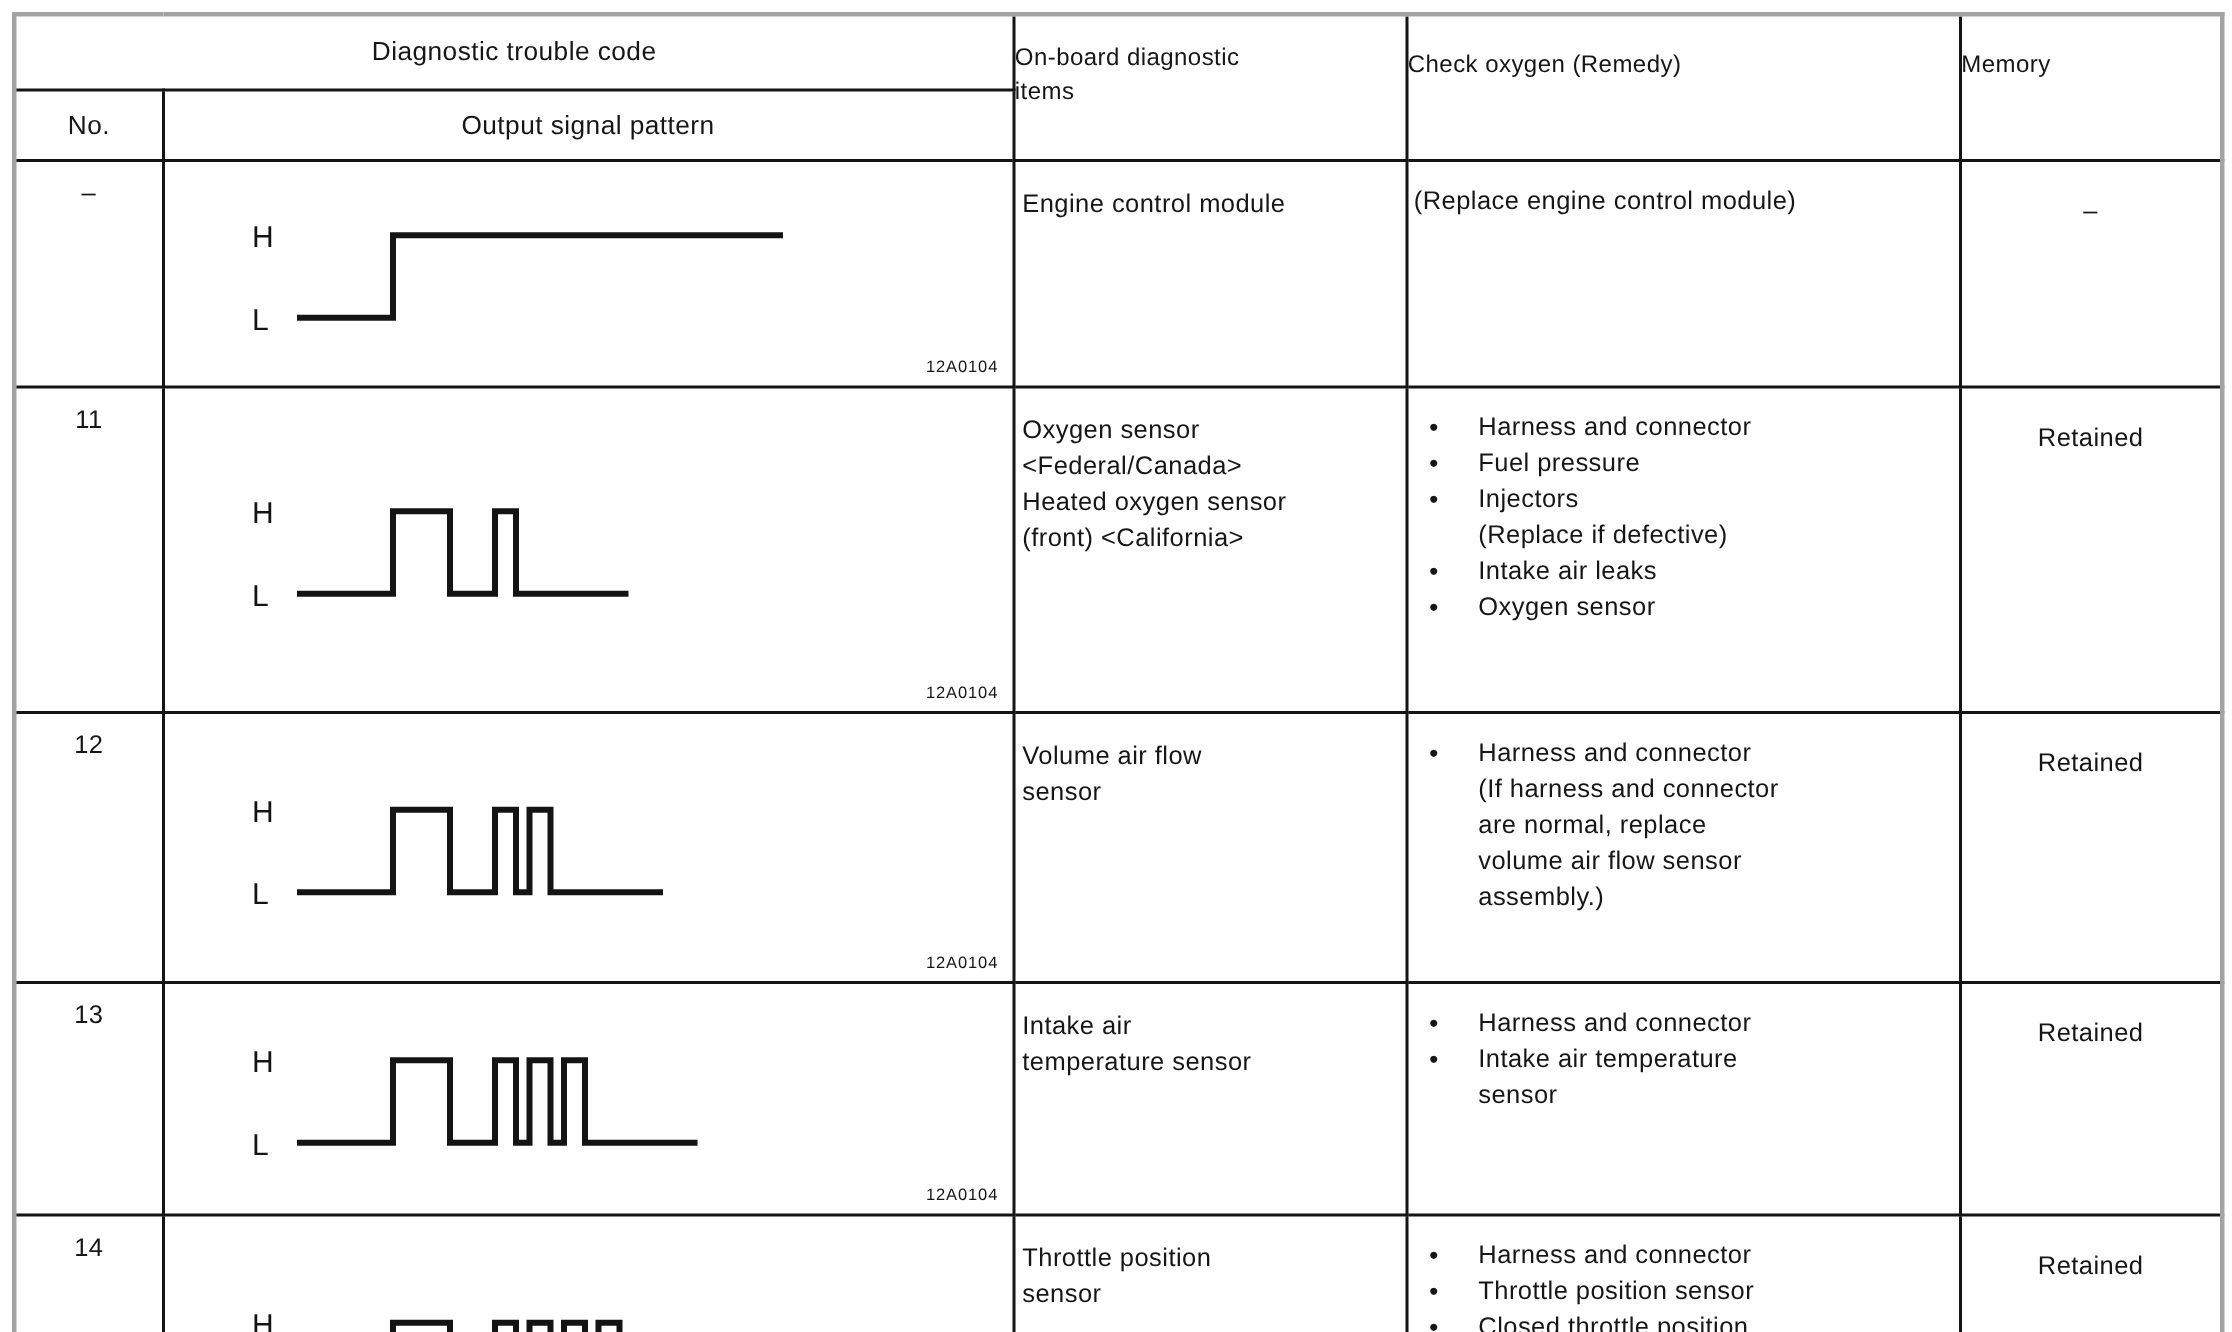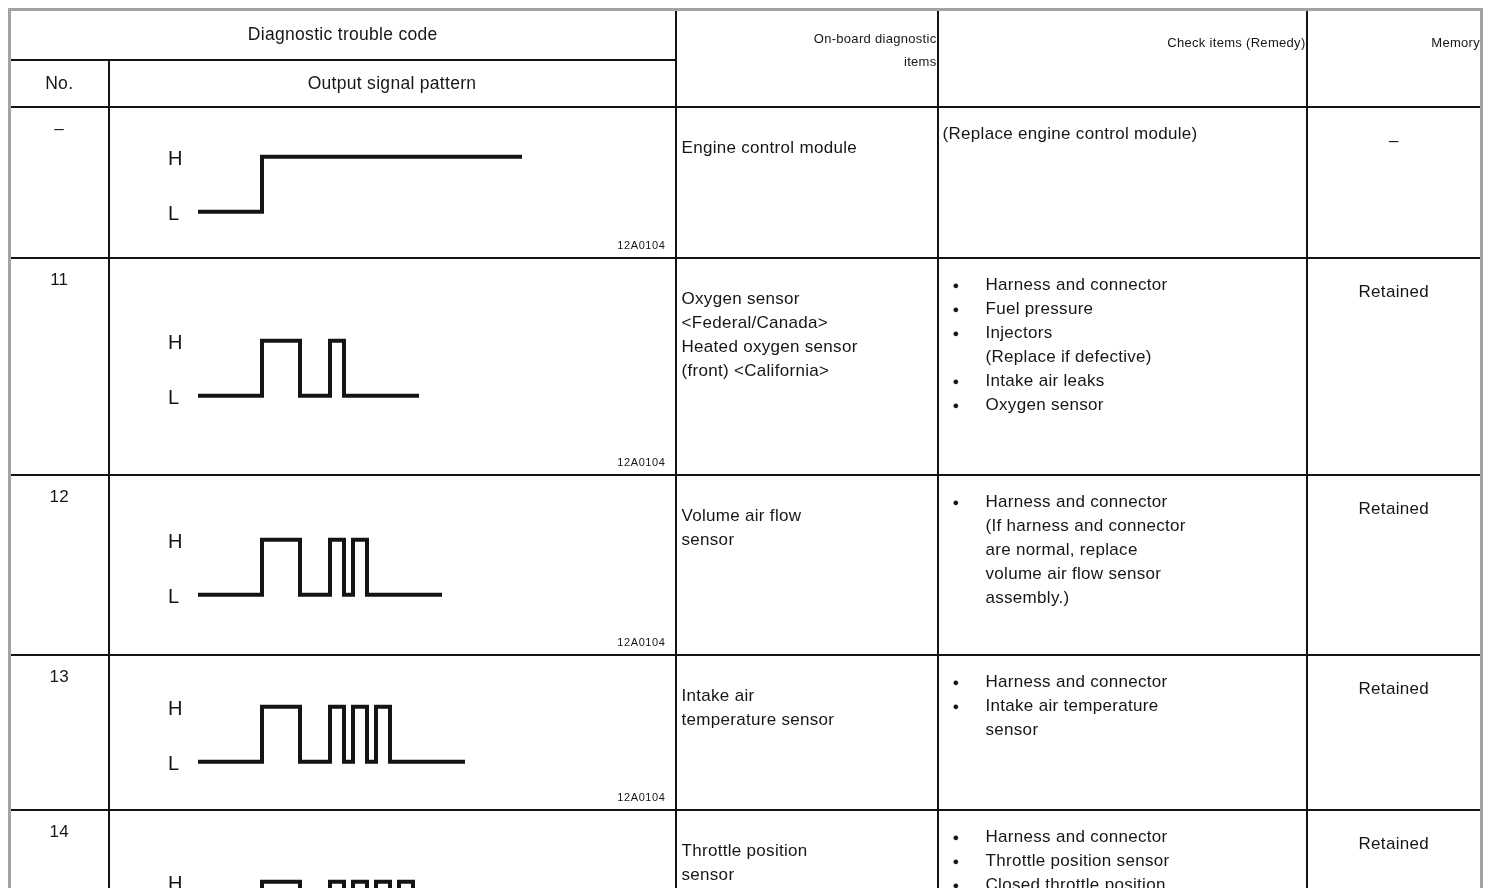--- a/index.html
+++ b/index.html
@@ -23,37 +23,37 @@
   }
   tr.r-hdr1 { height:50px; }
   tr.r-hdr2 { height:47px; }
   tr.r0 { height:151px; }
   tr.r1 { height:217px; }
   tr.r2 { height:180px; }
   tr.r3 { height:155px; }
   tr.r4 { height:196px; }
 
   th.hdr-center { text-align:center; vertical-align:middle; font-size:17.5px; }
-  th.hdr-merged { text-align:right; vertical-align:top; font-size:13px; }
+  th.hdr-merged { text-align:left; vertical-align:top; font-size:16px; }
   th.hdr-onboard { padding-top:16px; line-height:23px; }
   th.hdr-single  { padding-top:24px; }
 
   td.no-cell { text-align:center; padding-top:11px; }
   td.memory-cell { text-align:center; padding-top:23px; }
 
   td.pattern-cell { position:relative; }
   .wave-svg { position:absolute; left:24px; top:50%; transform:translateY(-54%); }
   .wave-svg text { font-family:"Liberation Sans", sans-serif; font-size:20px; fill:#141414; }
   .waveline { fill:none; stroke:#141414; stroke-width:4; }
   .fig-code {
     position:absolute; right:9px; bottom:6px;
     font-size:11px; letter-spacing:0.6px;
   }
 
-  td.onboard-cell { padding:28px 4px 0 5px; }
+  td.onboard-cell { padding:16px 4px 0 5px; }
   .onboard-lines div { line-height:24px; white-space:nowrap; }
 
   td.check-cell { padding-top:14px; }
   .check-line { display:flex; line-height:24px; }
   .check-line .bullet {
     width:47px; padding-left:14px; box-sizing:border-box;
     font-size:11px; line-height:24px; flex:none;
   }
   .check-line .check-text { white-space:nowrap; }
   .check-line.plain .check-text { padding-left:4px;text-align:right; }
@@ -70,21 +70,21 @@
     <col style="width:175px">
   </colgroup>
 
   <tbody>
       <tr class="r-hdr1">
     <th class="hdr-center" colspan="2">Diagnostic trouble code</th>
     <th class="hdr-merged hdr-onboard" rowspan="2">
       <div>On-board diagnostic</div>
       <div>items</div>
     </th>
-    <th class="hdr-merged hdr-single" rowspan="2">Check items  (Remedy)</th>
+    <th class="hdr-merged hdr-single" rowspan="2">Check oxygen  (Remedy)</th>
     <th class="hdr-merged hdr-single" rowspan="2">Memory</th>
   </tr>
   <tr class="r-hdr2">
     <th class="hdr-center">No.</th>
     <th class="hdr-center">Output signal pattern</th>
   </tr>
 
   <tr class="r0">
     <td class="no-cell">–</td>
     <td class="pattern-cell">

